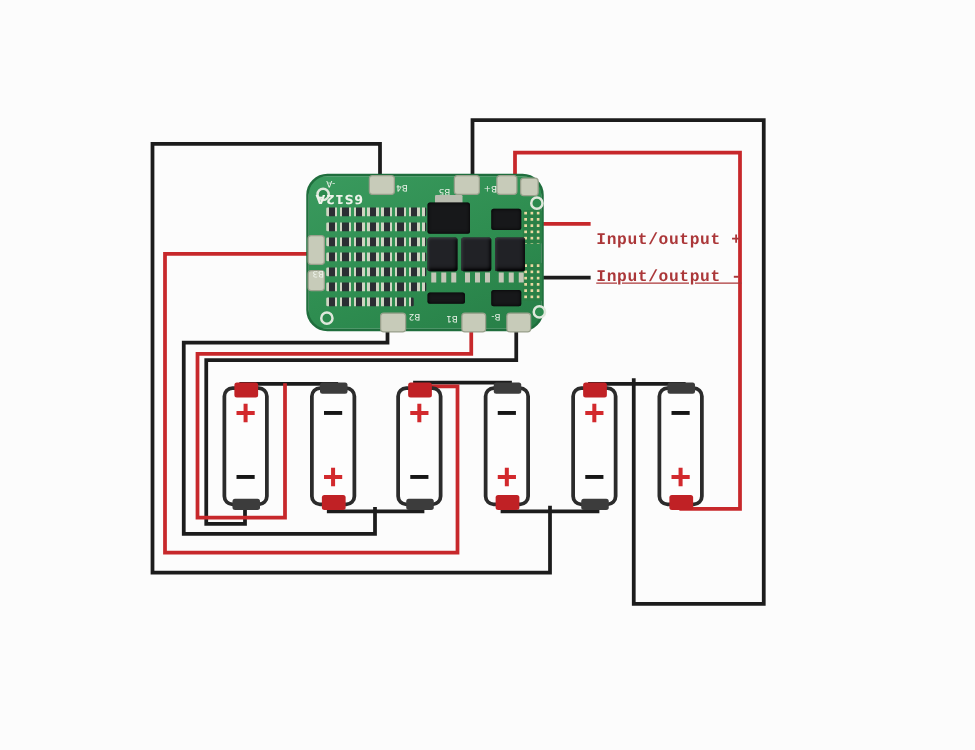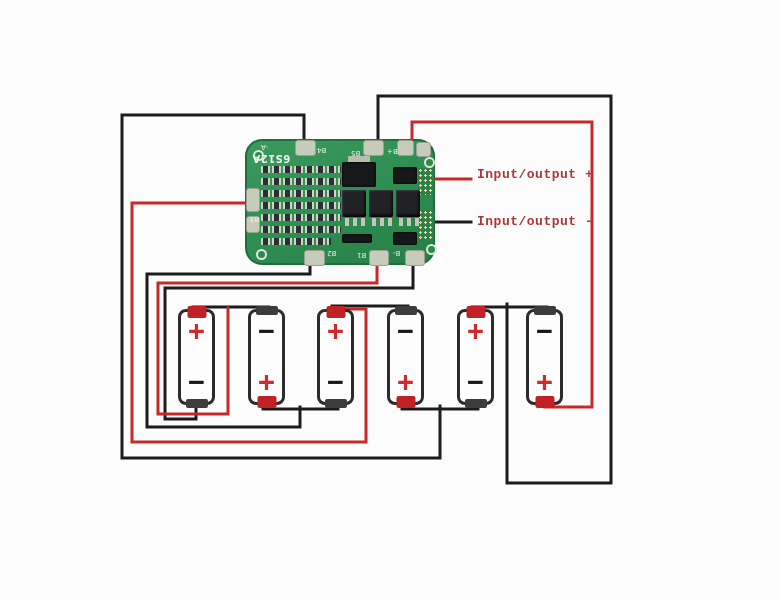--- a/index.html
+++ b/index.html
@@ -170,16 +170,16 @@
     <div class="sym bottom sym-minus">−</div>
     <div class="cap bottom dark"></div>
   </div>
   <div class="battery" style="left:526px;">
     <div class="cap top dark"></div>
     <div class="sym top sym-minus">−</div>
     <div class="sym bottom sym-plus">+</div>
     <div class="cap bottom red"></div>
   </div>
 
-  <div class="io-label" style="left:477px; top:167px;">Input/output +</div>
-  <div class="io-label" style="left:477px; top:214px;">Input/output -</div>
+  <div class="io-label" style="left:477px; top:184px;">Input/output +</div>
+  <div class="io-label" style="left:477px; top:214px;text-decoration:underline;">Input/output -</div>
 
 </div>
 
 </body></html>

